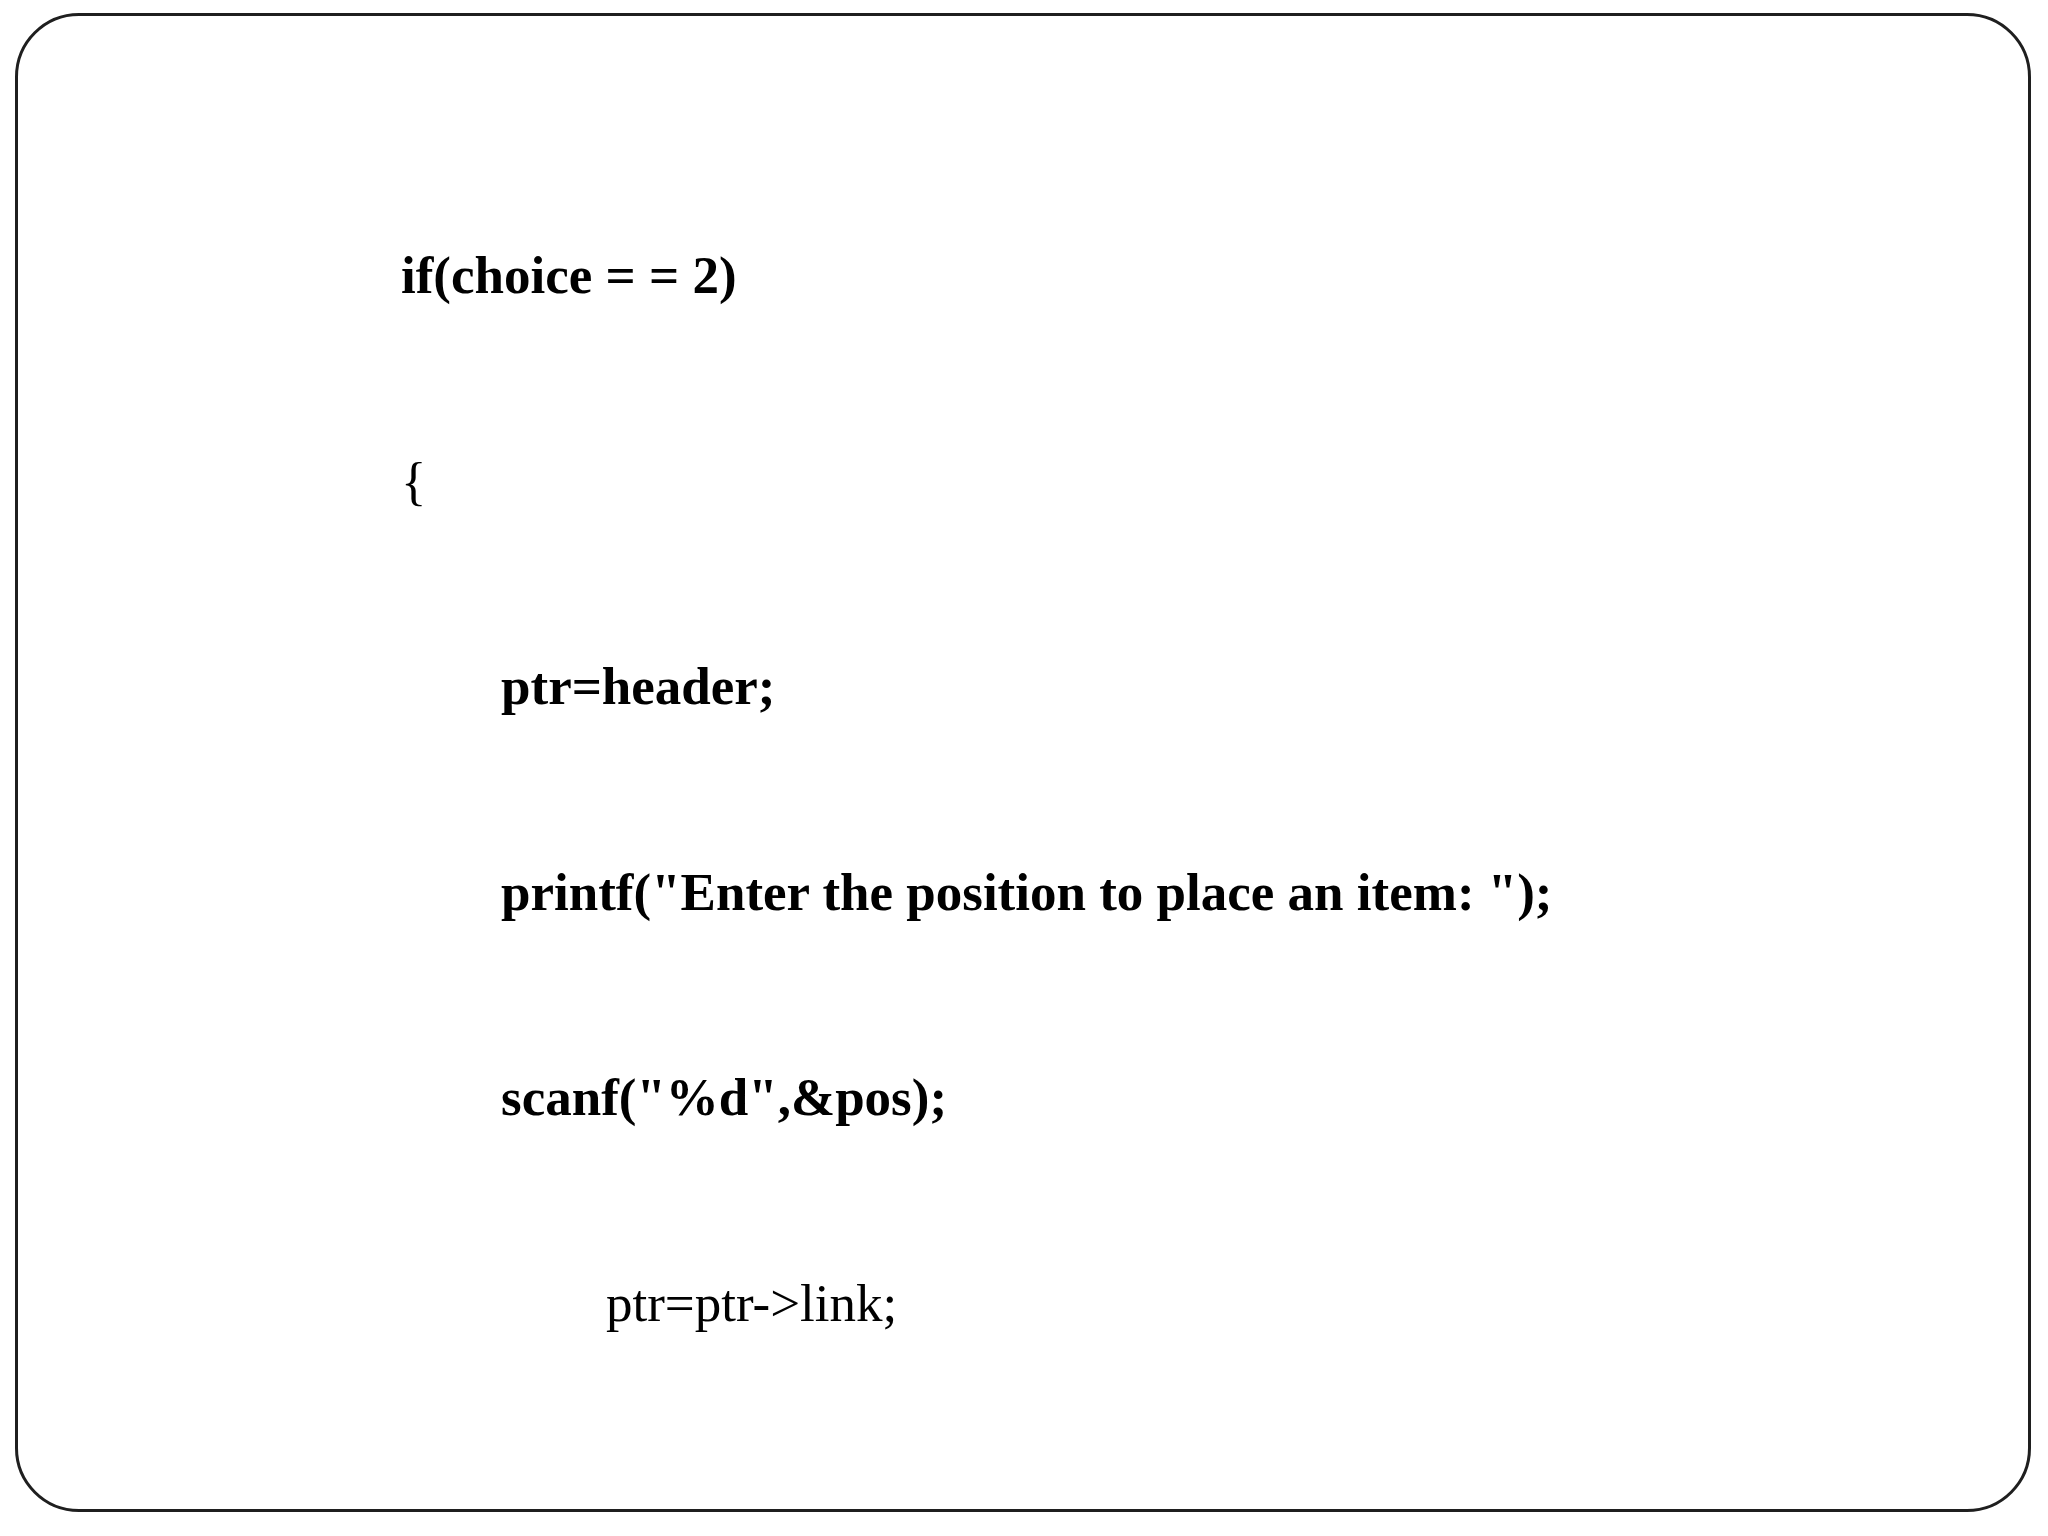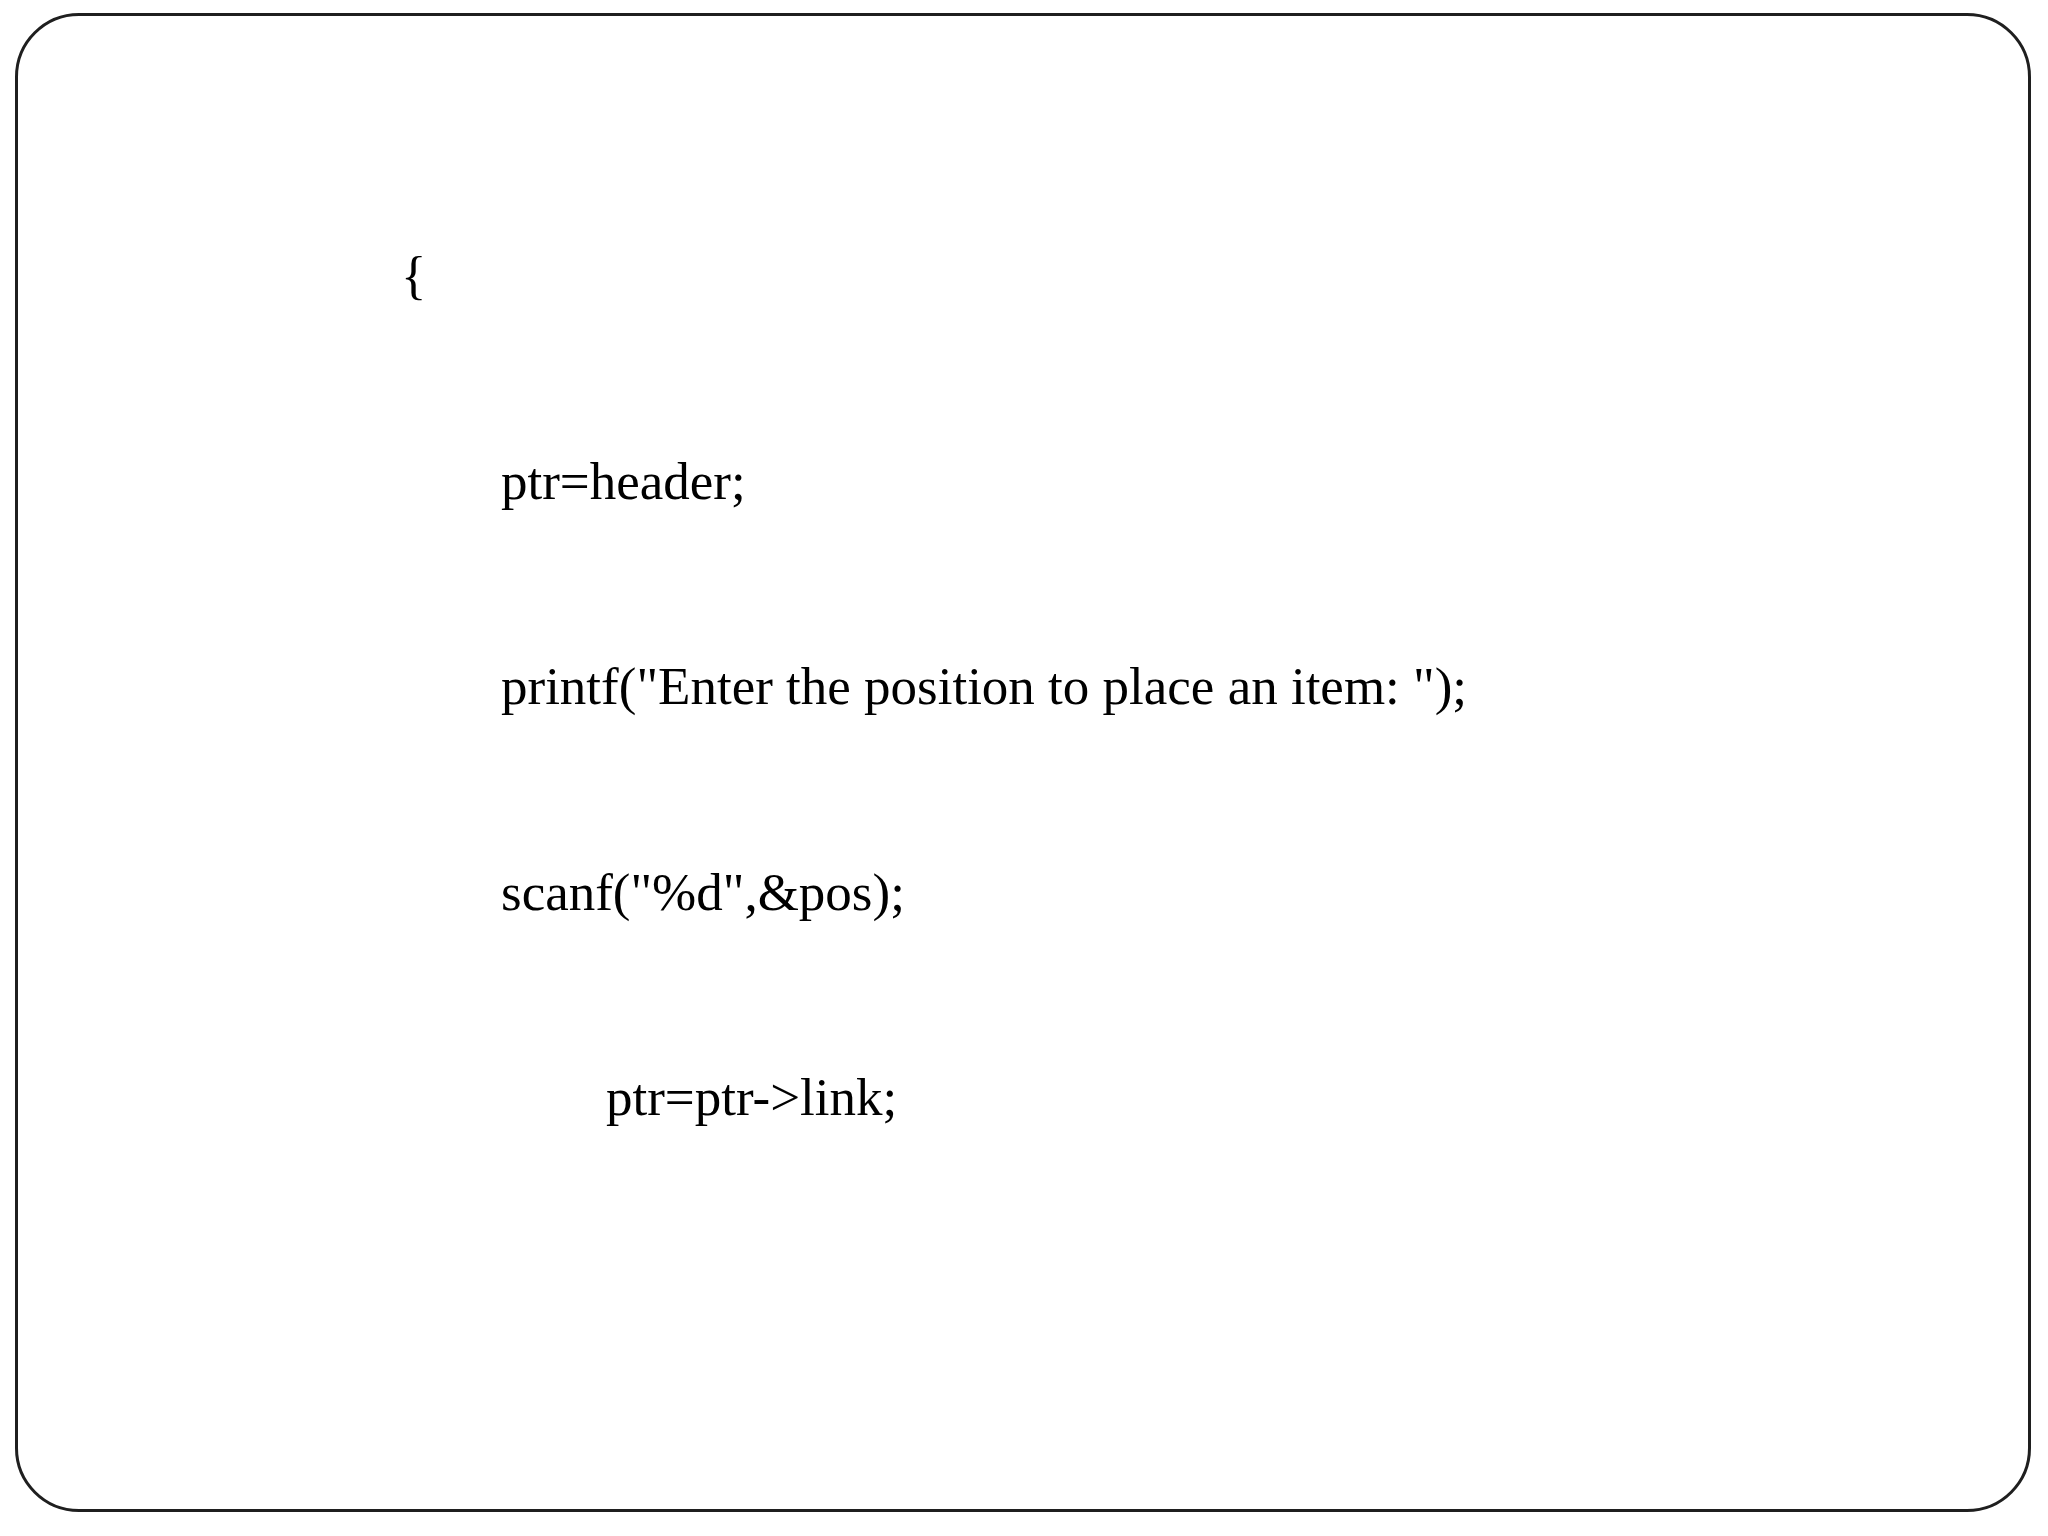--- a/index.html
+++ b/index.html
@@ -27,28 +27,29 @@
     top: 88px;
     font-family: "Liberation Serif", "DejaVu Serif", serif;
     font-size: 53px;
     line-height: 68.5px;
     color: #000000;
     white-space: pre;
   }
   .line { font-weight: normal; }
   .bold { font-weight: bold; }
   .i0  { margin-left: 0; }   
-  .i1  { margin-left: 100px; }  
+  .i1  { margin-left: 100px; font-weight: bold; }  
   .i2  { margin-left: 205px; }  
 </style>
 </head>
 <body>
 
 <div class="slide">
   <div class="code">
+    <div class="line i0 bold">if(choice = = 2)</div>
     <div class="line i0">{</div>
     <div class="line i1">ptr=header;</div>
     <div class="line i1">printf("Enter the position to place an item: ");</div>
     <div class="line i1">scanf("%d",&amp;pos);</div>
     <div class="line i2">ptr=ptr-&gt;link;</div>
     
     
     
     
     

